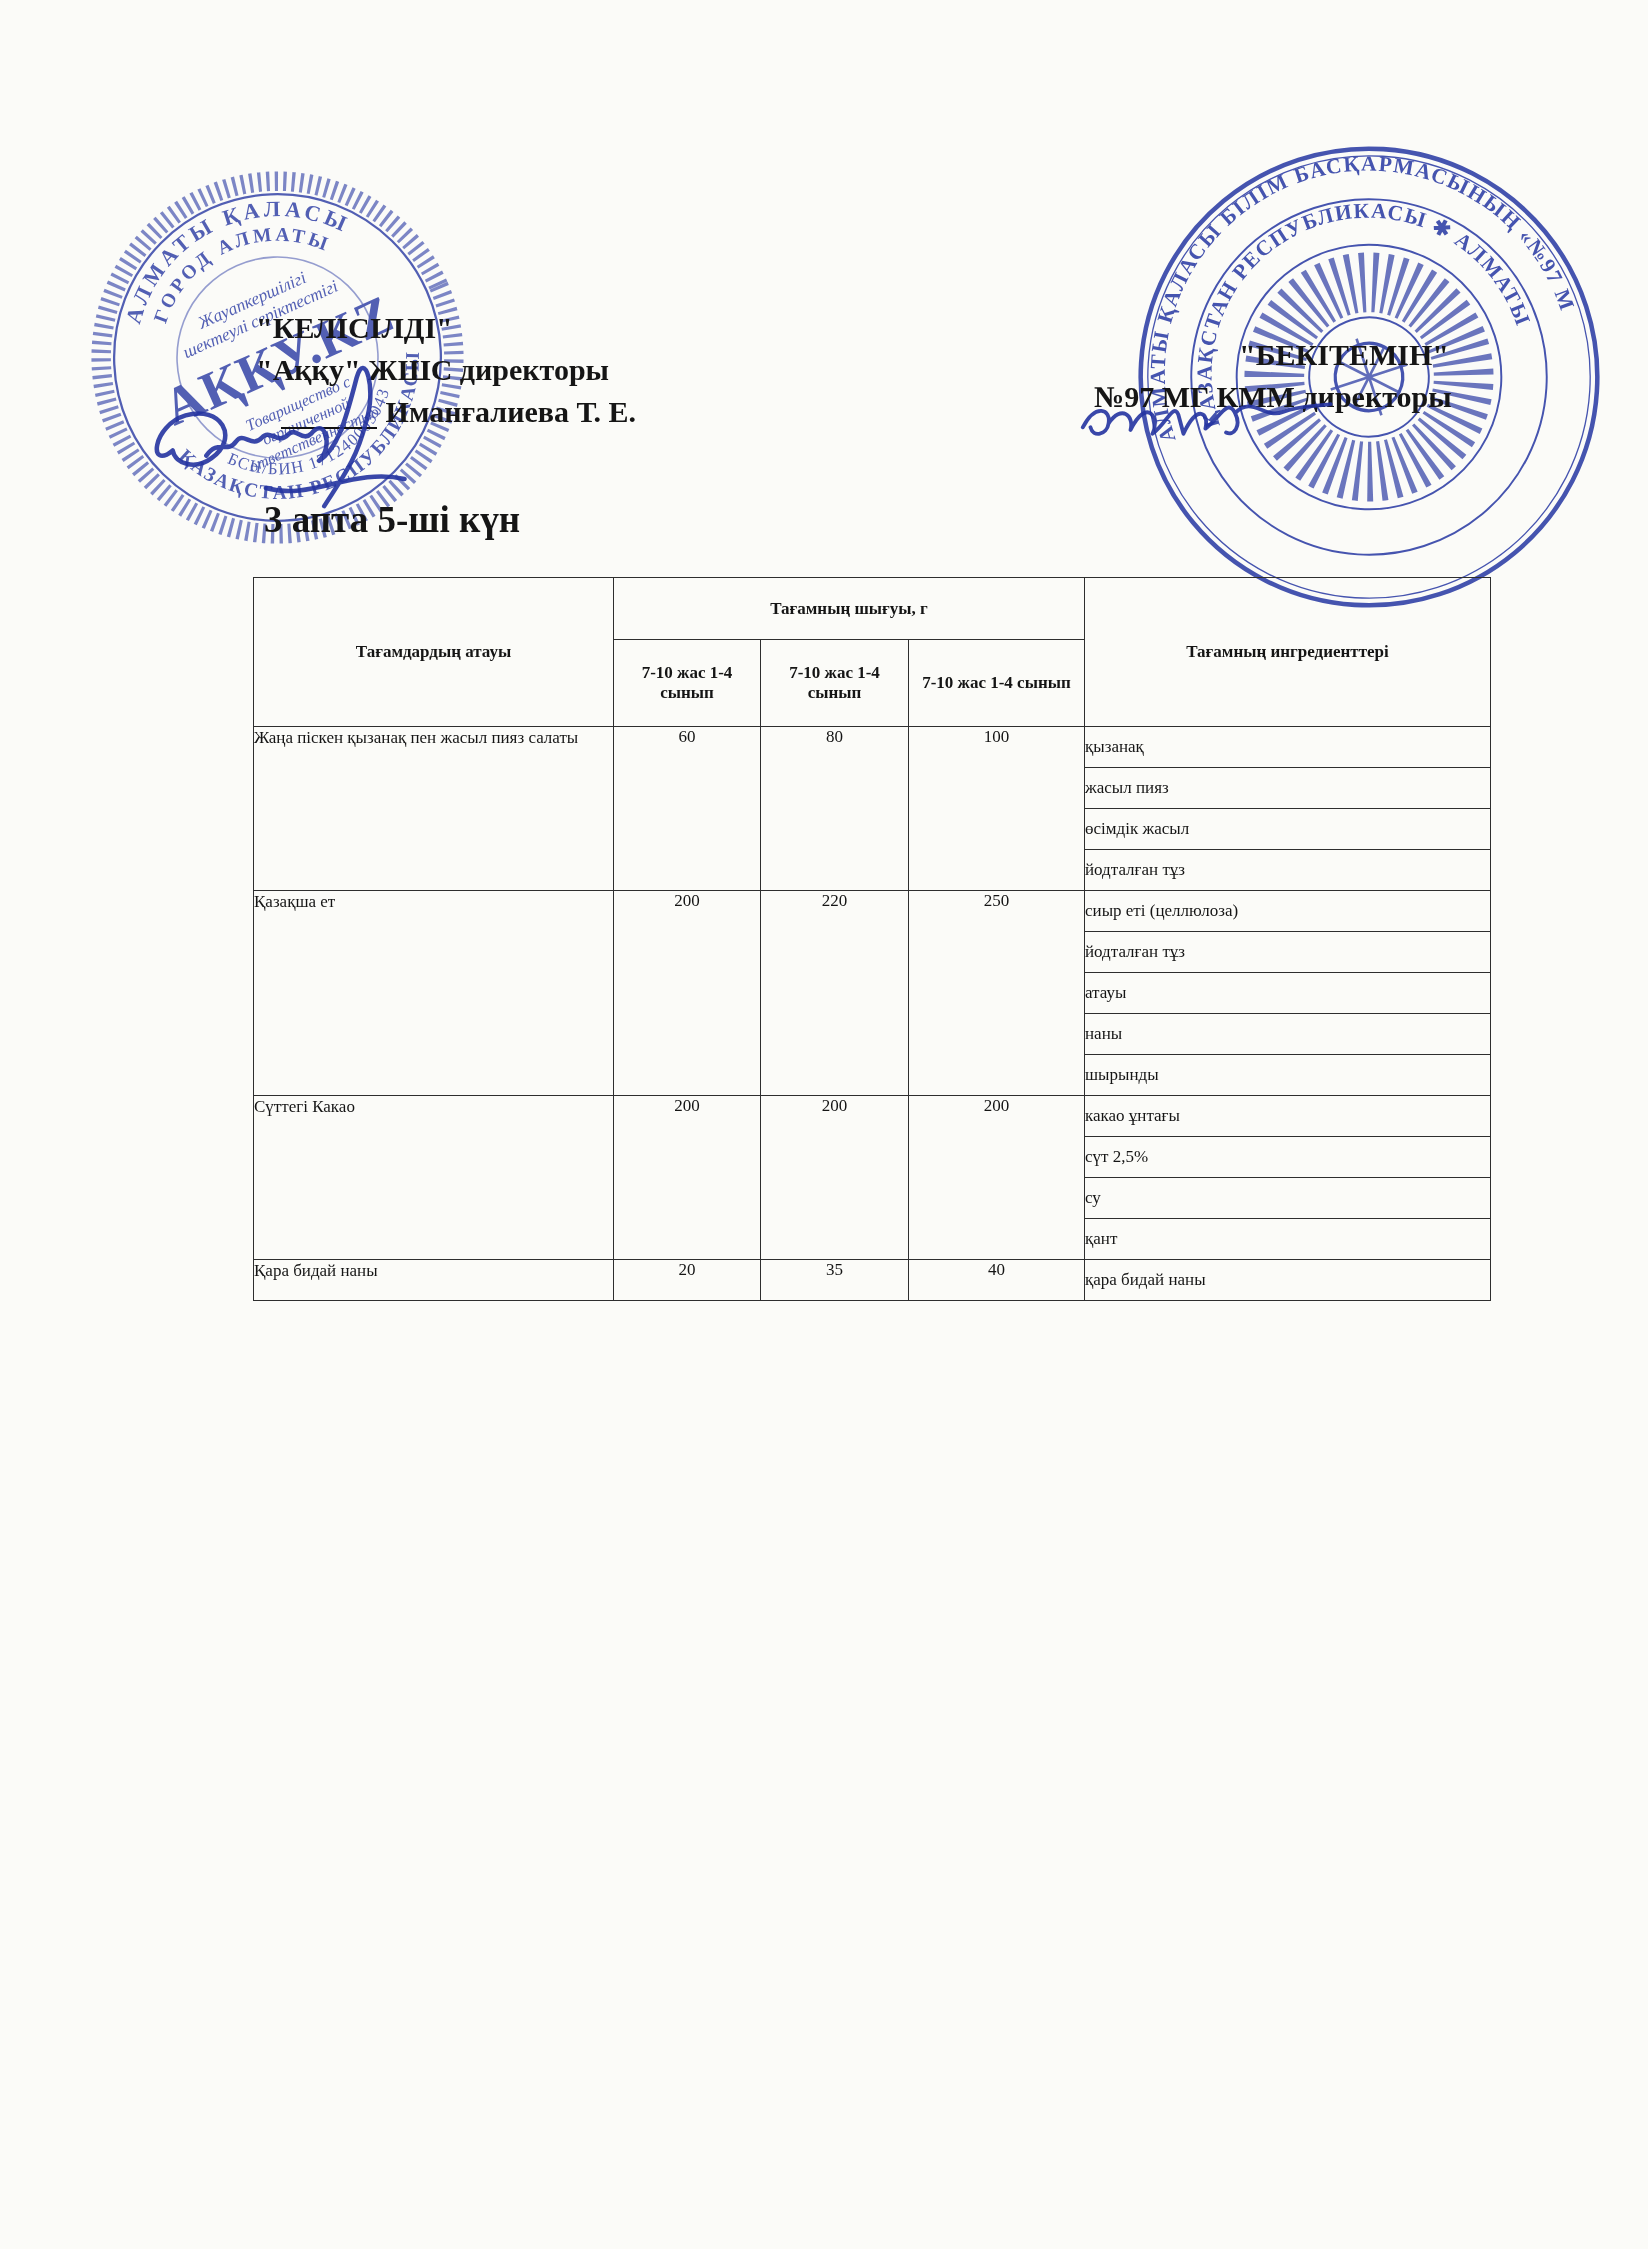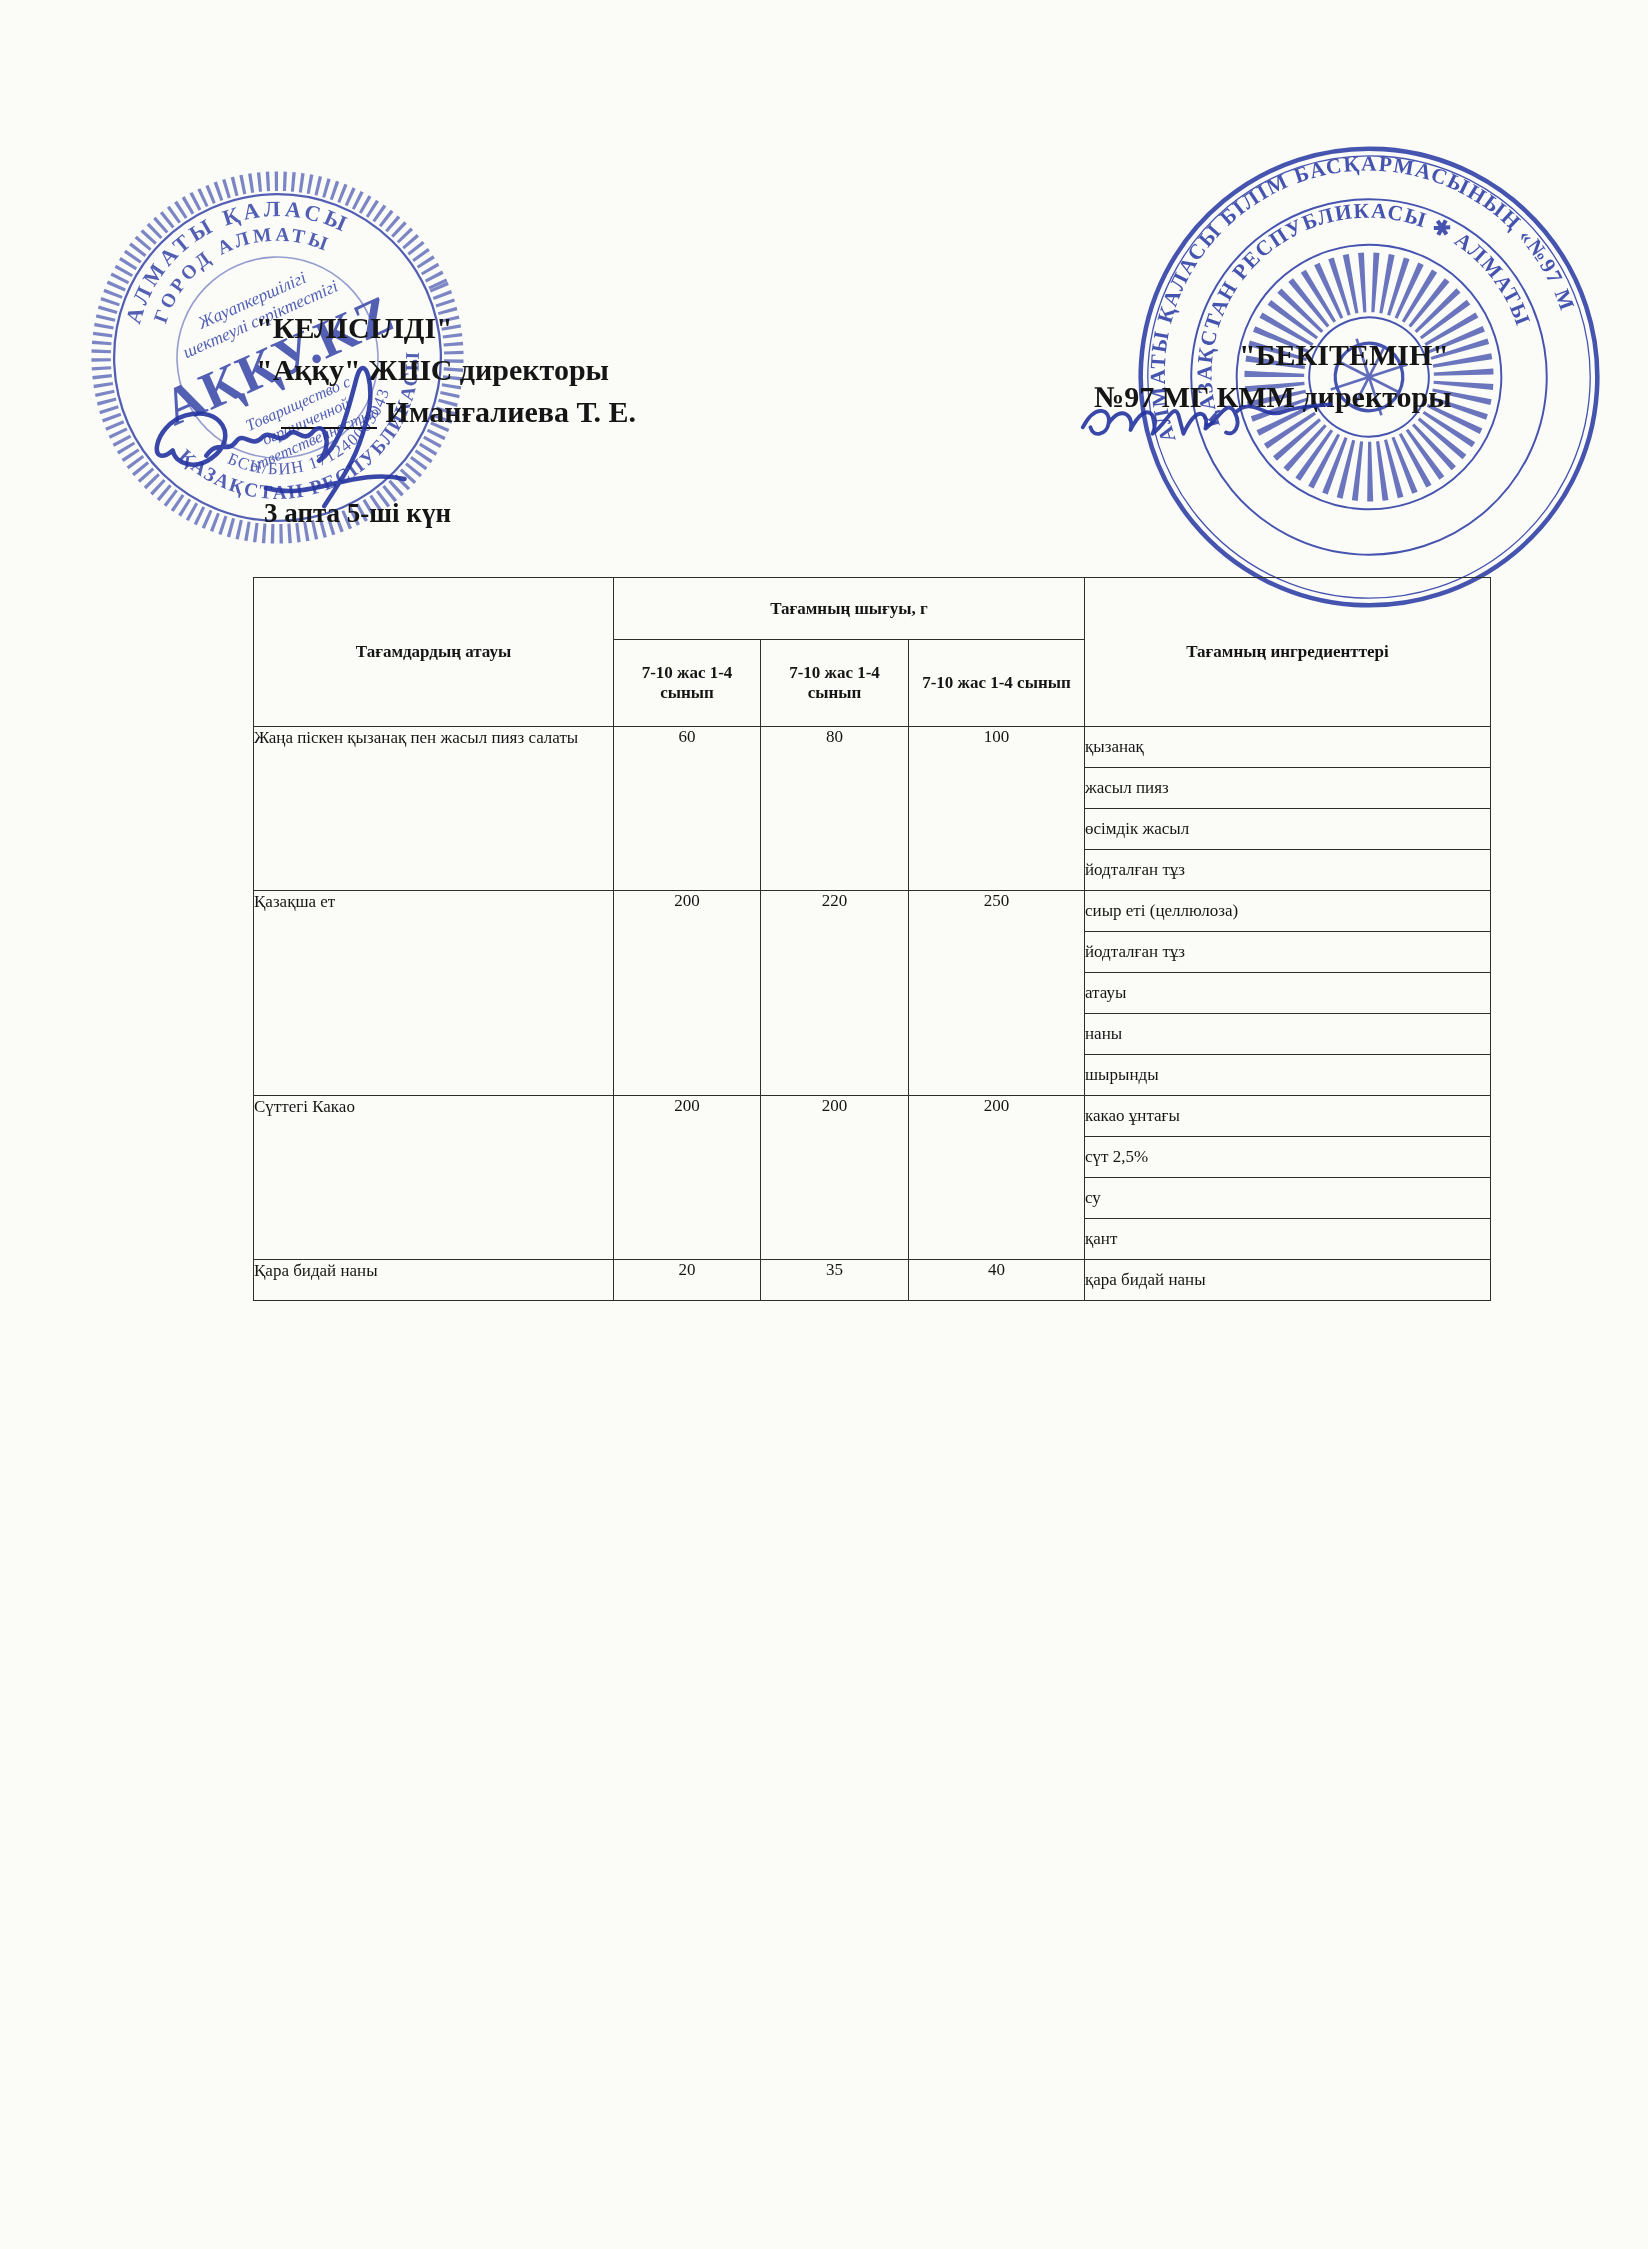--- a/index.html
+++ b/index.html
@@ -15,21 +15,21 @@
   .approve-left{left:256px; top:310px;}
   .approve-right{left:1077px; top:337px; width:441px;}
   .approve .row{margin-bottom:6.5px;}
   .approve-right .status-row{margin-left:162px;}
   .approve-right .org-row{margin-left:17px;}
   .sig-row{display:flex; align-items:flex-end; margin-top:3.9px;}
   .uline{display:inline-block; border-bottom:2.6px solid #111; height:26px;}
   .uline-left{width:96px; margin-left:24.6px; margin-right:9px;}
   .uline-right{width:148px; margin-right:10.4px;}
   
-  .week-title{position:absolute; left:264px; top:498px; font-size:27px; font-weight:bold;}
+  .week-title{position:absolute; left:264px; top:498px; font-size:37px; font-weight:bold;}
   
   table.menu{
     position:absolute; left:253px; top:577px; width:1238px;
     border-collapse:collapse; table-layout:fixed;
   }
   table.menu th, table.menu td{
     border:1.9px solid #2e2e2e; padding:0; font-size:17px;
   }
   table.menu th{font-weight:bold;}
   tr.h1{height:62px;}

